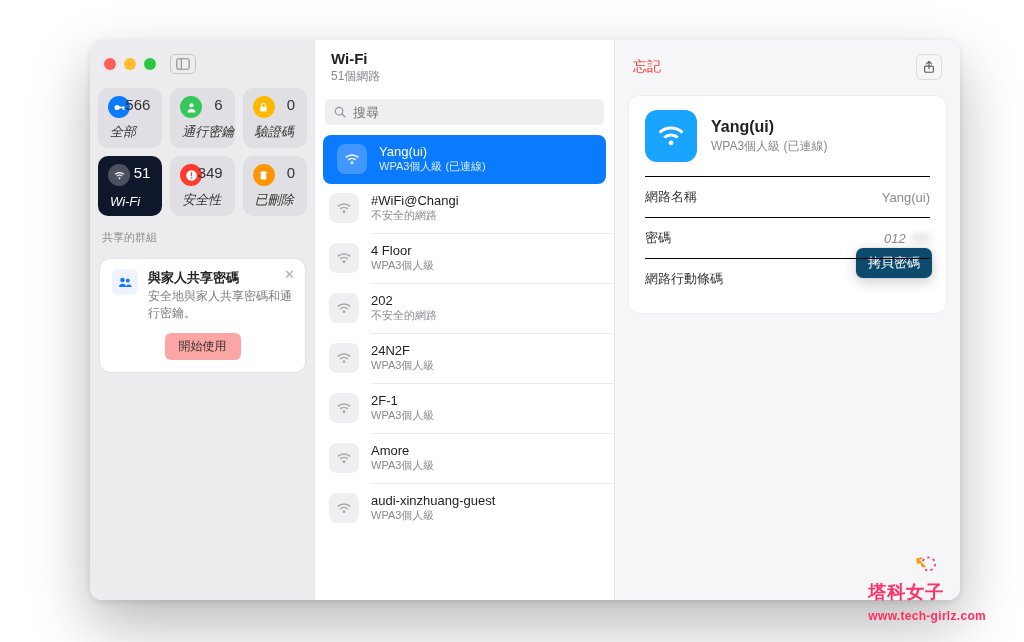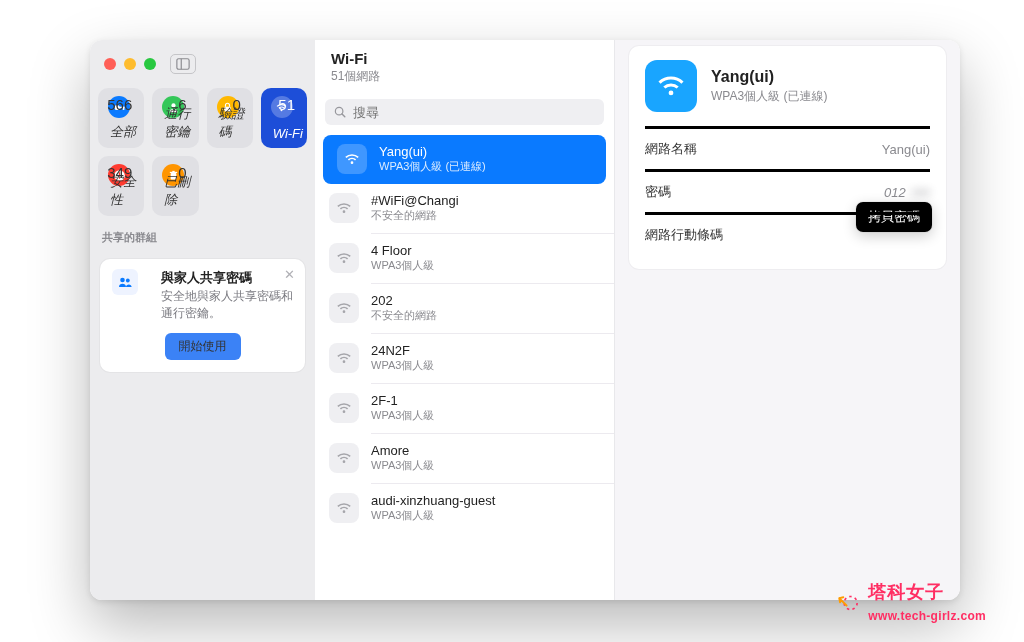--- a/index.html
+++ b/index.html
@@ -13,40 +13,40 @@
   
   .sidebar { width: 225px; background: #ececee; display: flex; flex-direction: column; padding: 10px 8px; }
   .titlebar { display: flex; align-items: center; height: 28px; gap: 14px; padding-left: 6px; margin-bottom: 10px;}
   .traffic { display: flex; gap: 8px; }
   .dot { width: 12px; height: 12px; border-radius: 50%; }
   .dot.red { background: #ff5f57; }
   .dot.yellow { background: #febc2e; }
   .dot.green { background: #28c840; }
   .toolbar-btn { width: 26px; height: 20px; border: 1px solid #c5c5c8; border-radius: 5px; display:flex; align-items:center; justify-content:center; color:#6b6b70;}
   .toolbar-btn svg { width:14px; height:14px; }
-  .tile-grid { display: grid; grid-template-columns: 1fr 1fr 1fr 1fr; gap: 8px; }
+  .tile-grid { display: grid; grid-template-columns: 1fr 1fr 1fr; gap: 8px; }
   .tile { background: #e0e0e4; border-radius: 10px; padding: 8px 10px 8px 10px; height: 60px; position: relative; cursor: pointer; }
-  .tile.selected { background: #1d4ed8; }
+  .tile.selected { background: #0f172a; }
   .tile-icon { width: 22px; height: 22px; border-radius: 50%; display:flex; align-items:center; justify-content:center; color:#fff; font-size:12px;}
   .tile-icon svg { width:13px; height:13px; fill:#fff; }
   .tile-count { position:absolute; top:8px; right:12px; font-size:15px; color:#333; }
   .tile.selected .tile-count { color:#fff; }
   .tile-label { position:absolute; bottom:7px; left:12px; font-size:13px; color:#333;font-style:italic; }
   .tile.selected .tile-label { color:#fff; }
-  .section-label { font-size: 11px; color: #8a8a8f; margin: 14px 4px 6px; font-weight: bold; }
+  .section-label { font-size: 11px; color: #8a8a8f; margin: 14px 4px 6px; }
   .group-row { display:flex; align-items:center; padding: 6px 8px; font-size:13px; color:#333; border-radius:6px; cursor:pointer;}
   .group-row .gicon { width:22px; height:22px; border-radius:50%; background:#8e8e93; color:#fff; display:flex; align-items:center; justify-content:center; margin-right:8px; }
   .group-row .gcount { margin-left:auto; color:#8a8a8f; }
   .share-card { background:#fff; border-radius:10px; padding:10px 12px 12px; margin: 8px 2px 0; position:relative; box-shadow: 0 0 0 1px rgba(0,0,0,0.03); }
   .share-card .close { position:absolute; top:8px; right:10px; color:#b0b0b5; font-size:13px; cursor:pointer;}
-  .share-card .srow { display:flex; gap:23px;}
+  .share-card .srow { display:flex; gap:10px;}
   .share-card .sicon { width:26px; height:26px; border-radius:6px; background:#eef3ff; display:flex; align-items:center; justify-content:center; color:#0a7aff; flex-shrink:0;}
   .share-card .stitle { font-size:13px; font-weight:600; color:#222; }
   .share-card .sdesc { font-size:12px; color:#7a7a80; line-height:1.45; margin-top:1px;}
-  .share-card .sbtn { display:block; margin: 10px auto 0; background:#3b82f6; border-radius:6px; padding:5px 14px; font-size:12px; color:#333; border:none; cursor:pointer;}
+  .share-card .sbtn { display:block; margin: 10px auto 0; background:#fca5a5; border-radius:6px; padding:5px 14px; font-size:12px; color:#333; border:none; cursor:pointer;}
 
   
   .list-pane { width: 300px; background:#fff; border-right:1px solid #e8e8eb; display:flex; flex-direction:column;}
   .list-header { padding: 10px 16px 6px; }
   .list-title { font-size:15px; font-weight:700; color:#222;}
   .list-sub { font-size:12px; color:#8a8a8f; margin-top:1px;}
   .search-wrap { margin: 8px 10px 10px; position:relative;}
   .search { width:100%; height:26px; border:none; border-radius:6px; background:#efeff2; padding: 0 10px 0 28px; font-size:13px; color:#333; outline:none;}
   .search-wrap svg { position:absolute; left:8px; top:6px; width:14px; height:14px; fill:#98989d;}
   .net-list { flex:1; overflow:hidden;}
@@ -67,30 +67,30 @@
   .detail-top { display:flex; align-items:center; justify-content:space-between; padding: 14px 18px 10px; }
   .forget { color:#ff3b30; font-size:14px; cursor:pointer;}
   .share-btn { width:26px; height:26px; border:1px solid #dcdce0; border-radius:6px; display:flex; align-items:center; justify-content:center; color:#5a5a60; cursor:pointer;}
   .share-btn svg { width:14px; height:14px; }
   .detail-card { background:#fff; border-radius:10px; margin: 6px 14px 0; padding: 14px 16px; box-shadow:0 0 0 1px rgba(0,0,0,0.03);}
   .detail-header { display:flex; gap:14px; align-items:center; padding-bottom:14px;}
   .big-wifi { width:52px; height:52px; border-radius:12px; background:#19a5ff; display:flex; align-items:center; justify-content:center; color:#fff;}
   .big-wifi svg { width:32px; height:32px;}
   .dtitle { font-size:16px; font-weight:700; color:#222;}
   .dsub { font-size:12px; color:#8a8a8f; margin-top:2px;}
-  .drow { display:flex; justify-content:space-between; align-items:center; padding: 11px 0; font-size:13px; border-top:3px solid #000000; position:relative;}
+  .drow { display:flex; justify-content:space-between; align-items:center; padding: 11px 0; font-size:13px; border-top:1px solid #000000; position:relative;}
   .drow:first-of-type { border-top:1px solid #efeff2;}
   .dlabel { color:#333;}
   .dval { color:#8a8a8f;}
   .pwd-val { display:flex; align-items:center; gap:6px;font-style:italic;}
   .pwd-hidden { filter: blur(4px); opacity:0.95;}
-  .copy-pop { position:absolute; right:-2px; top:30px; background:#000000; color:#fff; font-size:13px; padding:6px 12px; border-radius:7px; box-shadow:0 4px 14px rgba(0,0,0,0.2), 0 0 0 1px rgba(0,0,0,0.04); cursor:pointer; white-space:nowrap;}
+  .copy-pop { position:absolute; right:-2px; top:30px; background:#0c4a6e; color:#fff; font-size:13px; padding:6px 12px; border-radius:7px; box-shadow:0 4px 14px rgba(0,0,0,0.2), 0 0 0 1px rgba(0,0,0,0.04); cursor:pointer; white-space:nowrap;}
 
   
-  .watermark { position:absolute; right:38px; bottom:20px; display:flex; align-items:center; gap:6px; font-weight:700;}
+  .watermark { position:absolute; right:38px; bottom:20px; display:flex; align-items:center; gap:6px; font-weight:700;flex-direction:column;}
   .watermark .wm-icon { width:26px; height:26px; }
   .watermark .wm-text { display:flex; flex-direction:column; line-height:1;}
   .watermark .wm1 { font-size:18px; letter-spacing:1px; color:#ff2e63;}
   .watermark .wm2 { font-size:12px; color:#ff2e63; letter-spacing:0.3px; margin-top:9px;}
 </style>
 </head>
 <body>
 
 <div class="window">
 
@@ -299,20 +299,29 @@
           </div>
           <div class="ninfo">
             <div class="nname">audi-xinzhuang-guest</div>
             <div class="nsub">WPA3個人級</div>
           </div>
         </div>
       </div>
   </div>
 
   <div class="detail-pane">
+    <div class="detail-top">
+      <span class="forget">忘記</span>
+      <div class="share-btn">
+        <svg viewBox="0 0 16 16">
+            <path d="M8 1.5l-3 3M8 1.5l3 3M8 1.5V10" fill="none" stroke="#5a5a60" stroke-width="1.3" stroke-linecap="round"></path>
+            <rect x="3" y="7" width="10" height="7" rx="1.5" fill="none" stroke="#5a5a60" stroke-width="1.3"></rect>
+          </svg>
+      </div>
+    </div>
     <div class="detail-card">
       <div class="detail-header">
         <div class="big-wifi">
           <svg viewBox="0 0 24 24" fill="#fff">
               <path d="M12 19a1.8 1.8 0 100-3.6A1.8 1.8 0 0012 19zM6.2 12.3a8.6 8.6 0 0111.6 0l-1.6 1.6a6.3 6.3 0 00-8.4 0zM2.6 8.7a13.7 13.7 0 0118.8 0l-1.6 1.6a11.4 11.4 0 00-15.6 0z"></path>
             </svg>
         </div>
         <div>
           <div class="dtitle">Yang(ui)</div>
           <div class="dsub">WPA3個人級 (已連線)</div>

